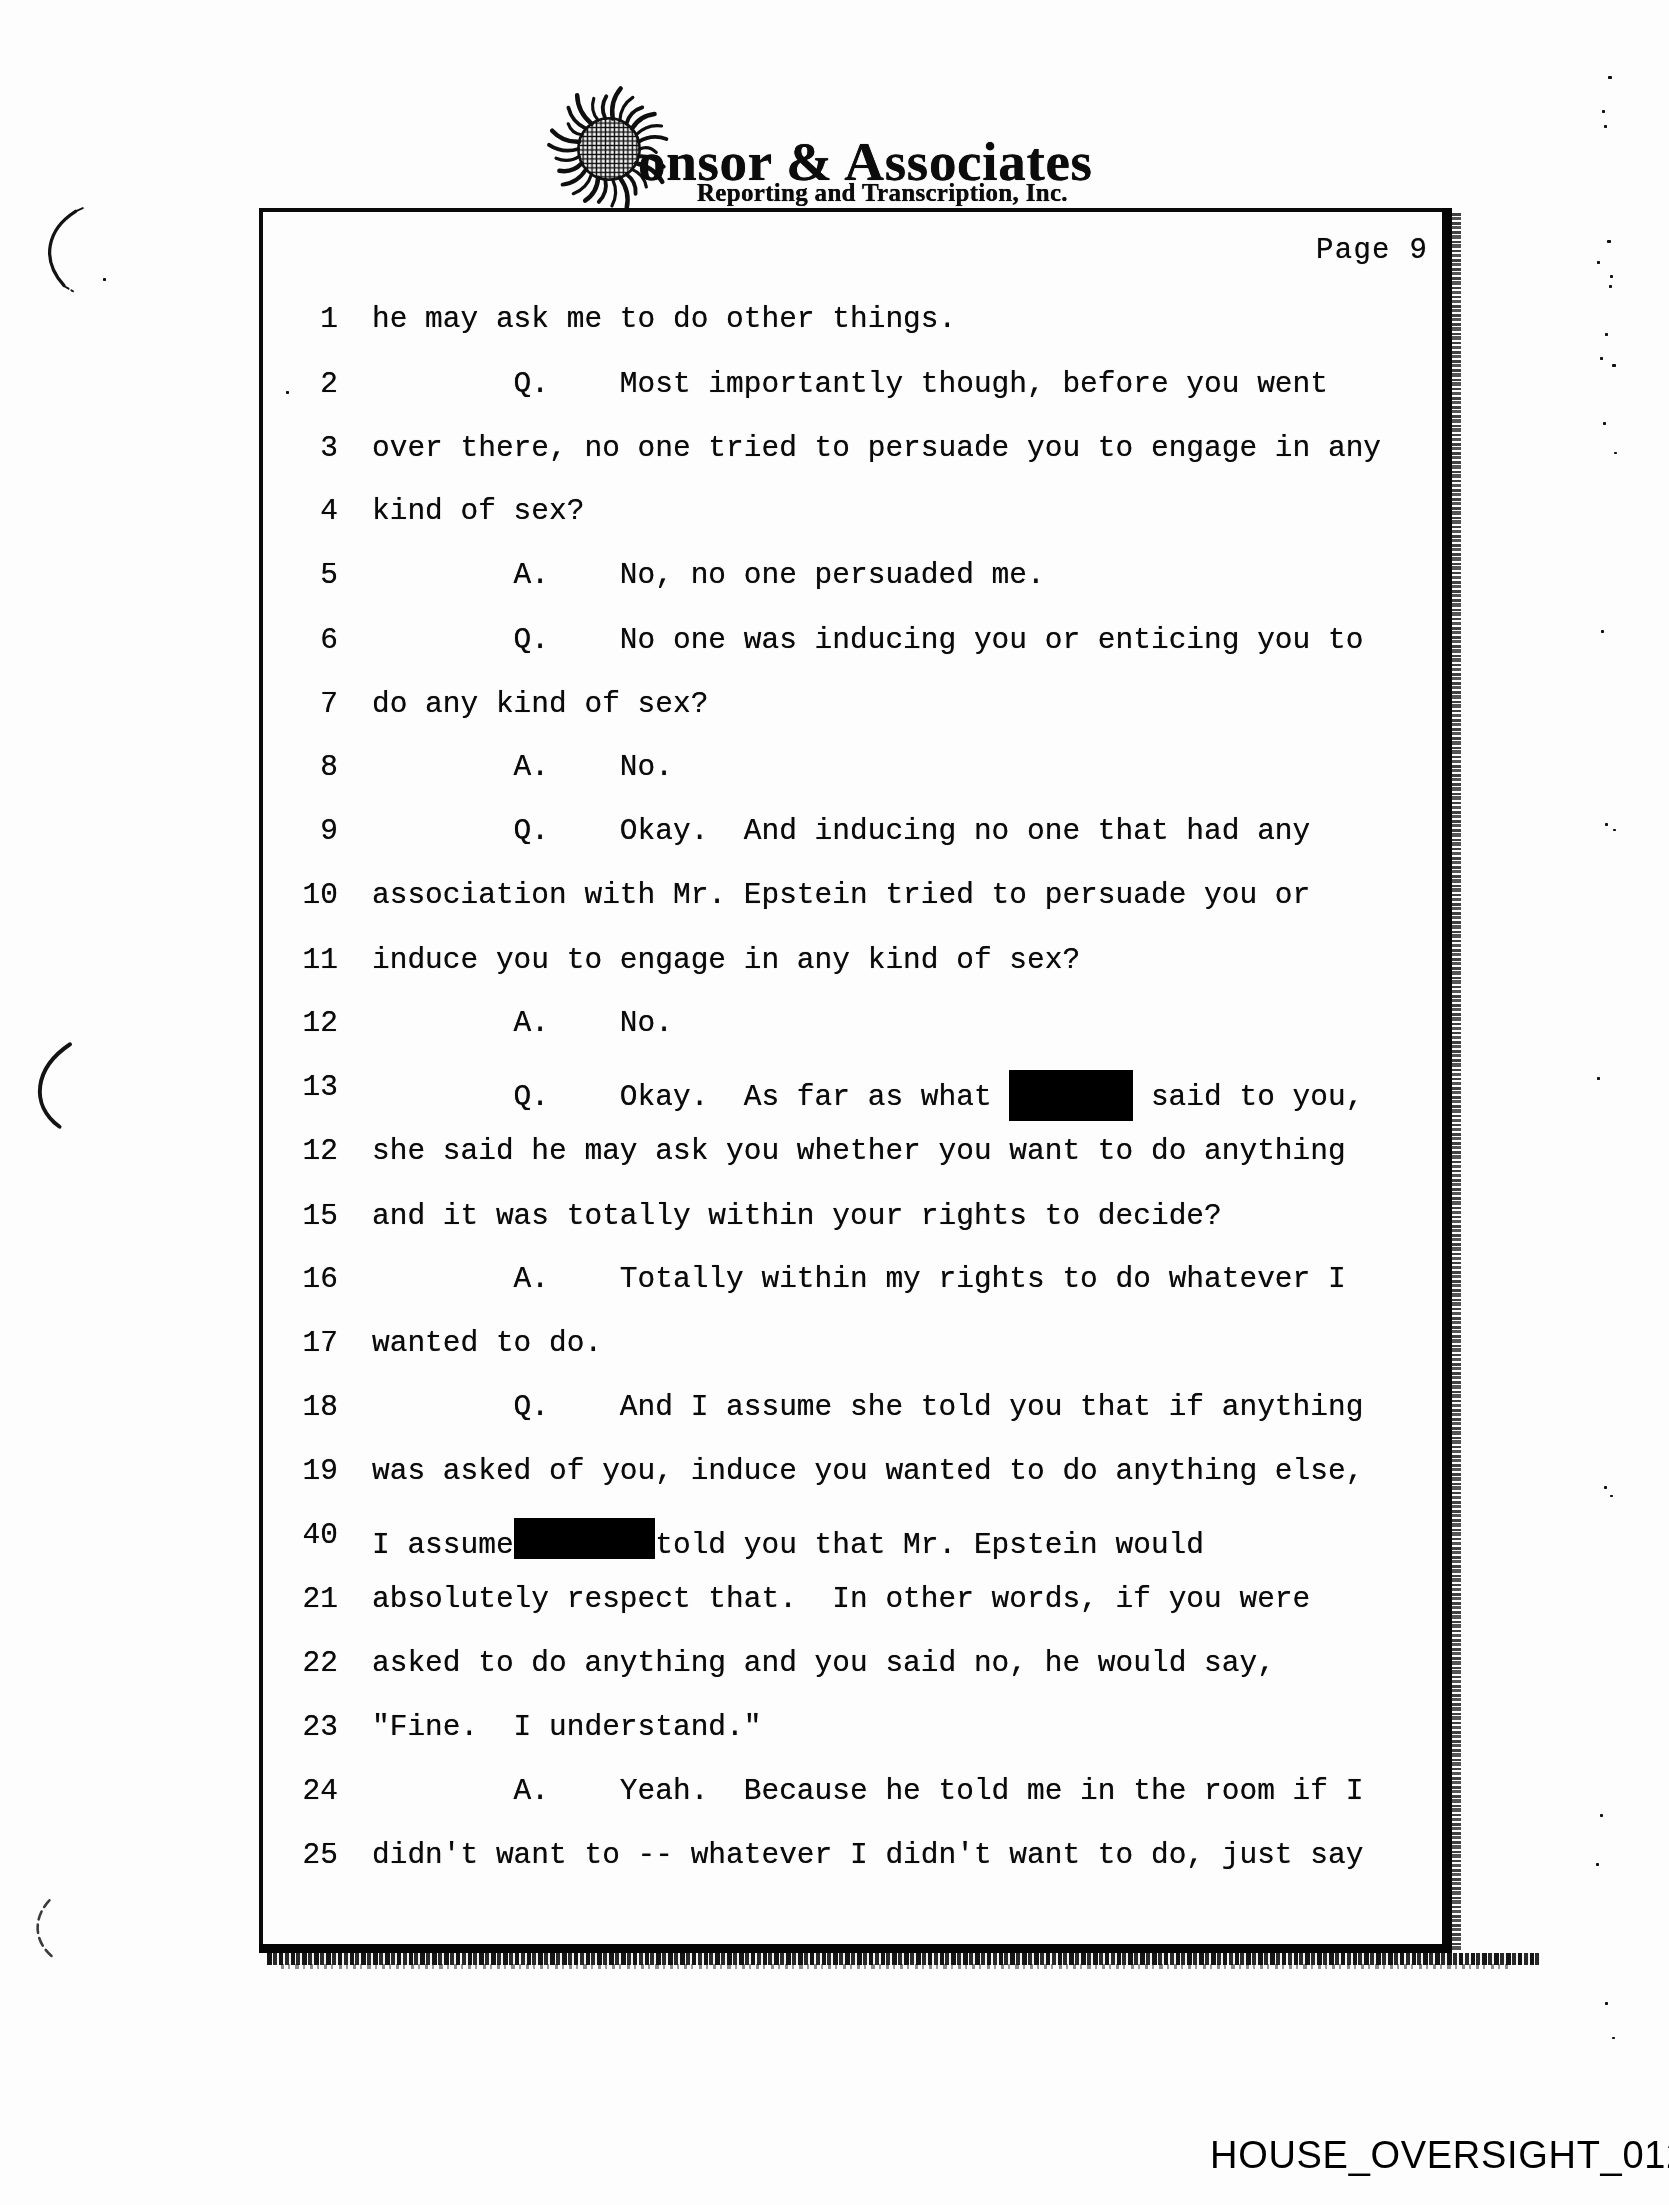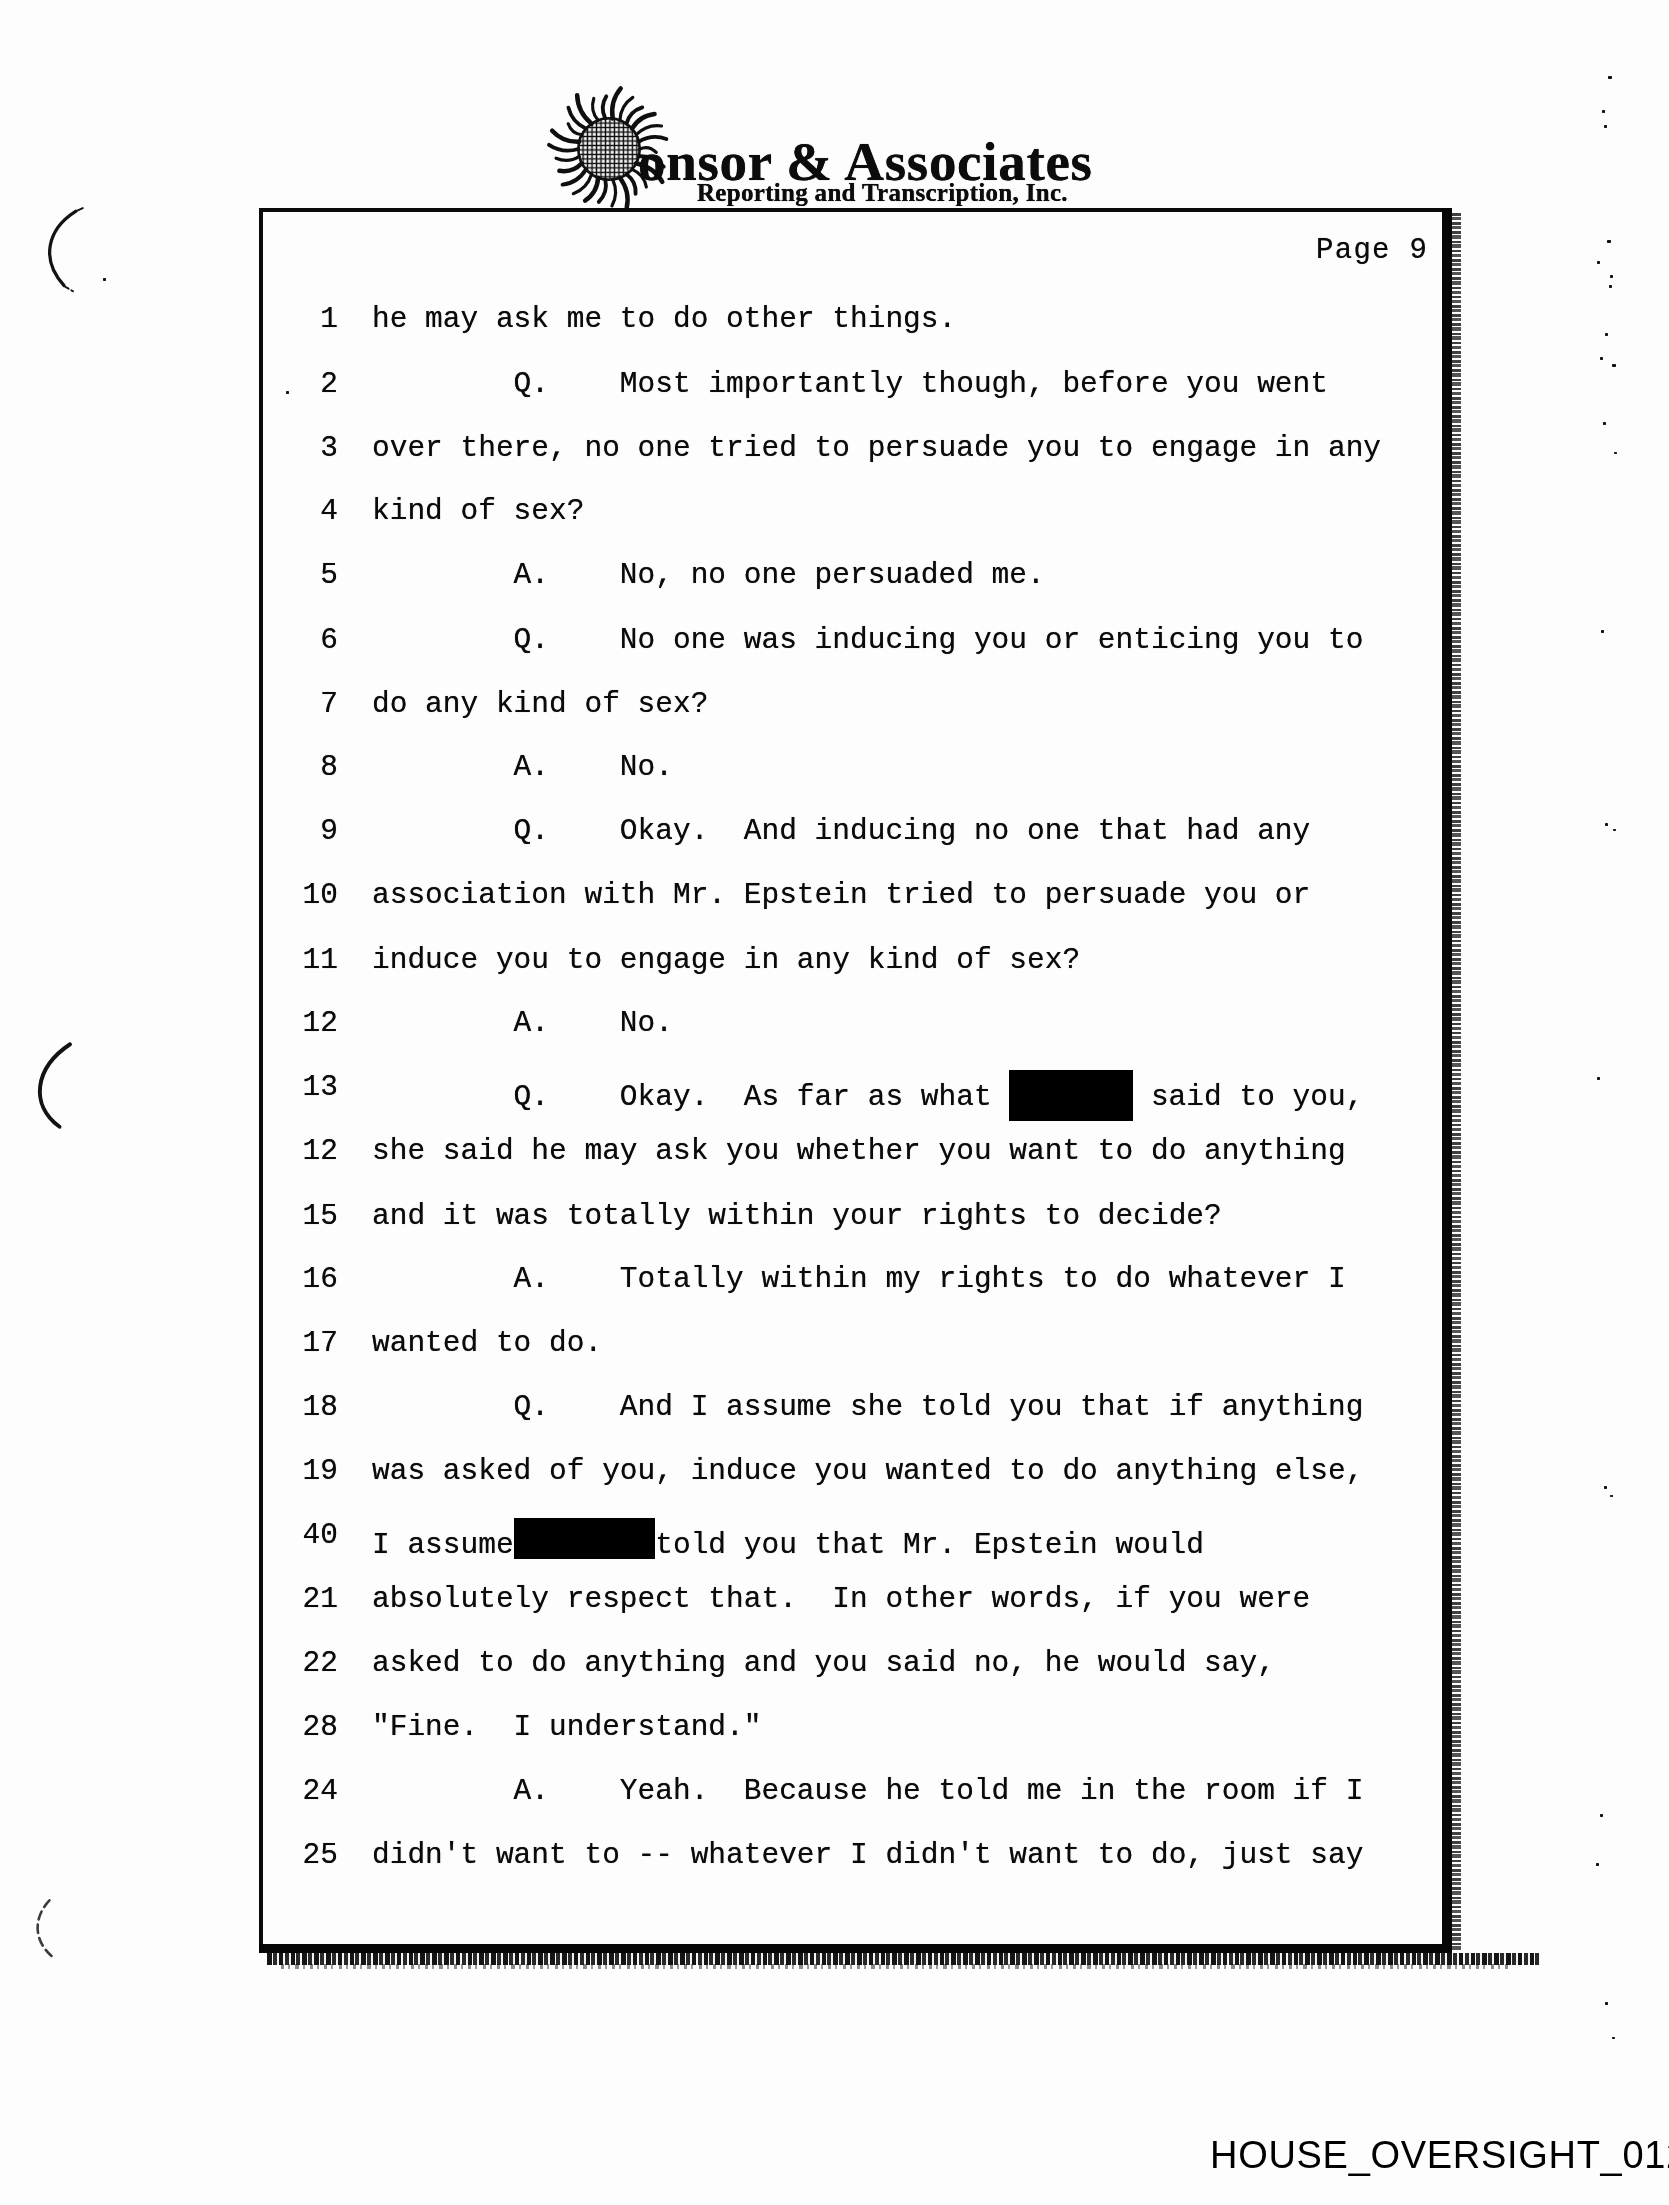--- a/index.html
+++ b/index.html
@@ -130,21 +130,21 @@
       <div class="line" style="top: 1070px;"><span class="lnum">13</span><span class="ltxt">        Q.    Okay.  As far as what <span class="redact" style="width: 7ch; height: 1.72em; vertical-align: -0.52em;"></span> said to you,</span></div>
       <div class="line" style="top: 1134px;"><span class="lnum">12</span><span class="ltxt">she said he may ask you whether you want to do anything</span></div>
       <div class="line" style="top: 1199px;"><span class="lnum">15</span><span class="ltxt">and it was totally within your rights to decide?</span></div>
       <div class="line" style="top: 1262px;"><span class="lnum">16</span><span class="ltxt">        A.    Totally within my rights to do whatever I</span></div>
       <div class="line" style="top: 1326px;"><span class="lnum">17</span><span class="ltxt">wanted to do.</span></div>
       <div class="line" style="top: 1390px;"><span class="lnum">18</span><span class="ltxt">        Q.    And I assume she told you that if anything</span></div>
       <div class="line" style="top: 1454px;"><span class="lnum">19</span><span class="ltxt">was asked of you, induce you wanted to do anything else,</span></div>
       <div class="line" style="top: 1518px;"><span class="lnum">40</span><span class="ltxt">I assume<span class="redact" style="width: 8ch; height: 1.38em; vertical-align: -0.2em;"></span>told you that Mr. Epstein would</span></div>
       <div class="line" style="top: 1582px;"><span class="lnum">21</span><span class="ltxt">absolutely respect that.  In other words, if you were</span></div>
       <div class="line" style="top: 1646px;"><span class="lnum">22</span><span class="ltxt">asked to do anything and you said no, he would say,</span></div>
-      <div class="line" style="top: 1710px;"><span class="lnum">28</span><span class="ltxt">"Fine.  I understand."</span></div>
+      <div class="line" style="top: 1710px;"><span class="lnum">23</span><span class="ltxt">"Fine.  I understand."</span></div>
       <div class="line" style="top: 1774px;"><span class="lnum">24</span><span class="ltxt">        A.    Yeah.  Because he told me in the room if I</span></div>
       <div class="line" style="top: 1838px;"><span class="lnum">25</span><span class="ltxt">didn't want to -- whatever I didn't want to do, just say</span></div>
     </div>
 
   <svg class="mark" style="left:34px; top:206px;" width="52" height="88" viewBox="0 0 80 135">
     <path d="M64,8 C20,36 10,82 46,122" fill="none" stroke="#131313" stroke-width="5" stroke-linecap="round"></path>
     <path d="M64,8 L75,3" fill="none" stroke="#131313" stroke-width="3" stroke-linecap="round"></path>
     <path d="M48,124 L60,131" fill="none" stroke="#131313" stroke-width="3" stroke-linecap="round" stroke-dasharray="6 5"></path>
   </svg>
   <svg class="mark" style="left:23.6px; top:1039px;" width="56" height="95" viewBox="0 0 85 145">

